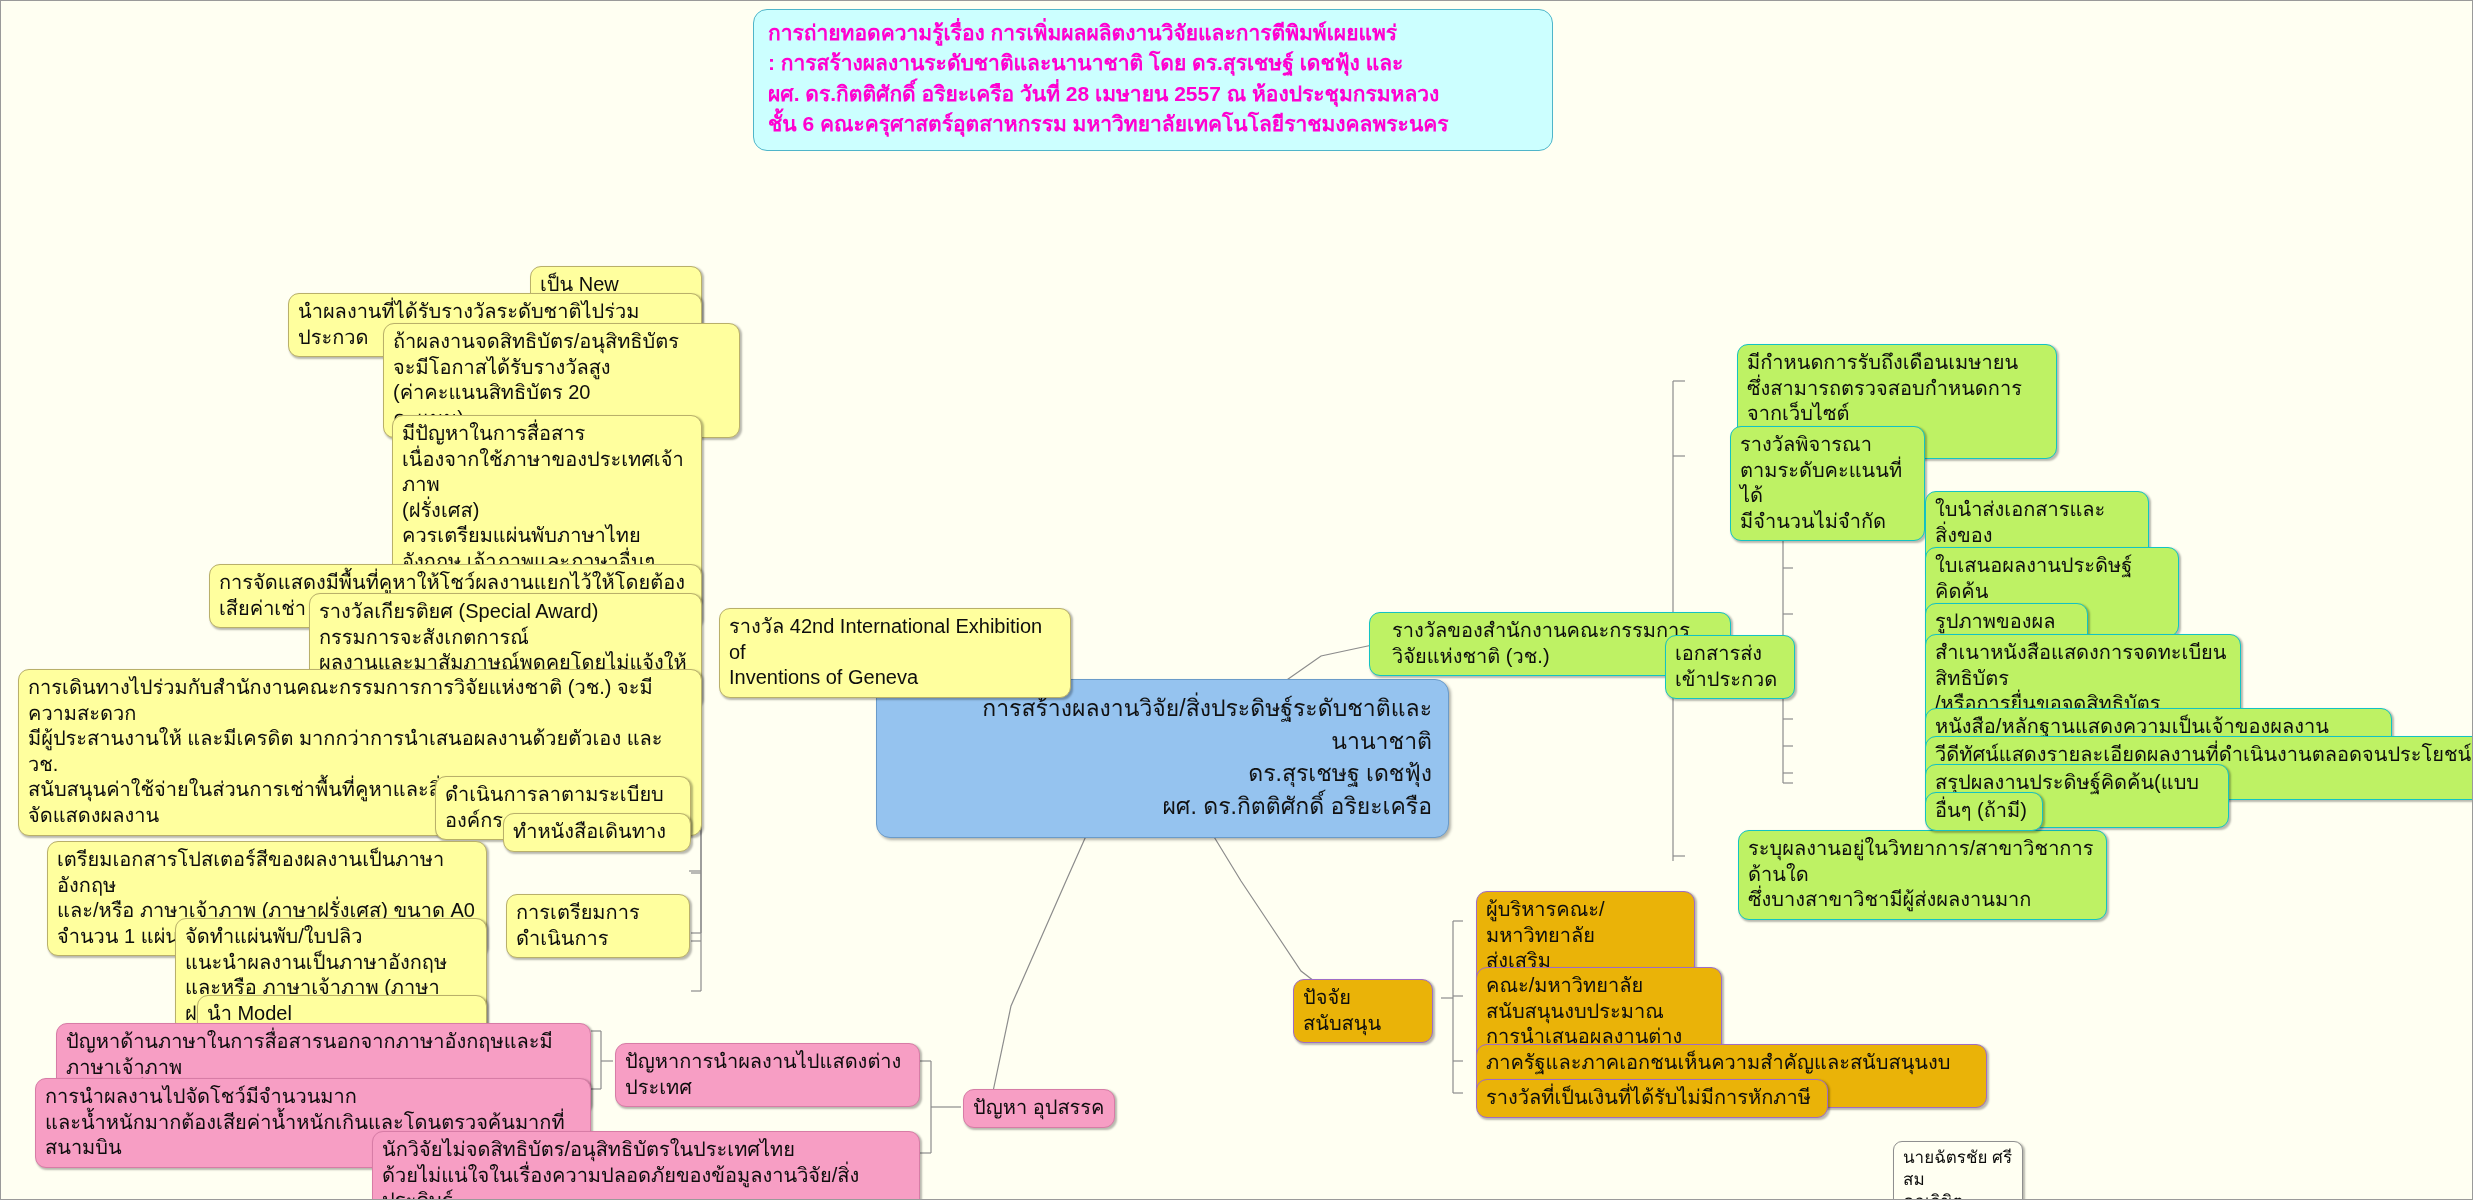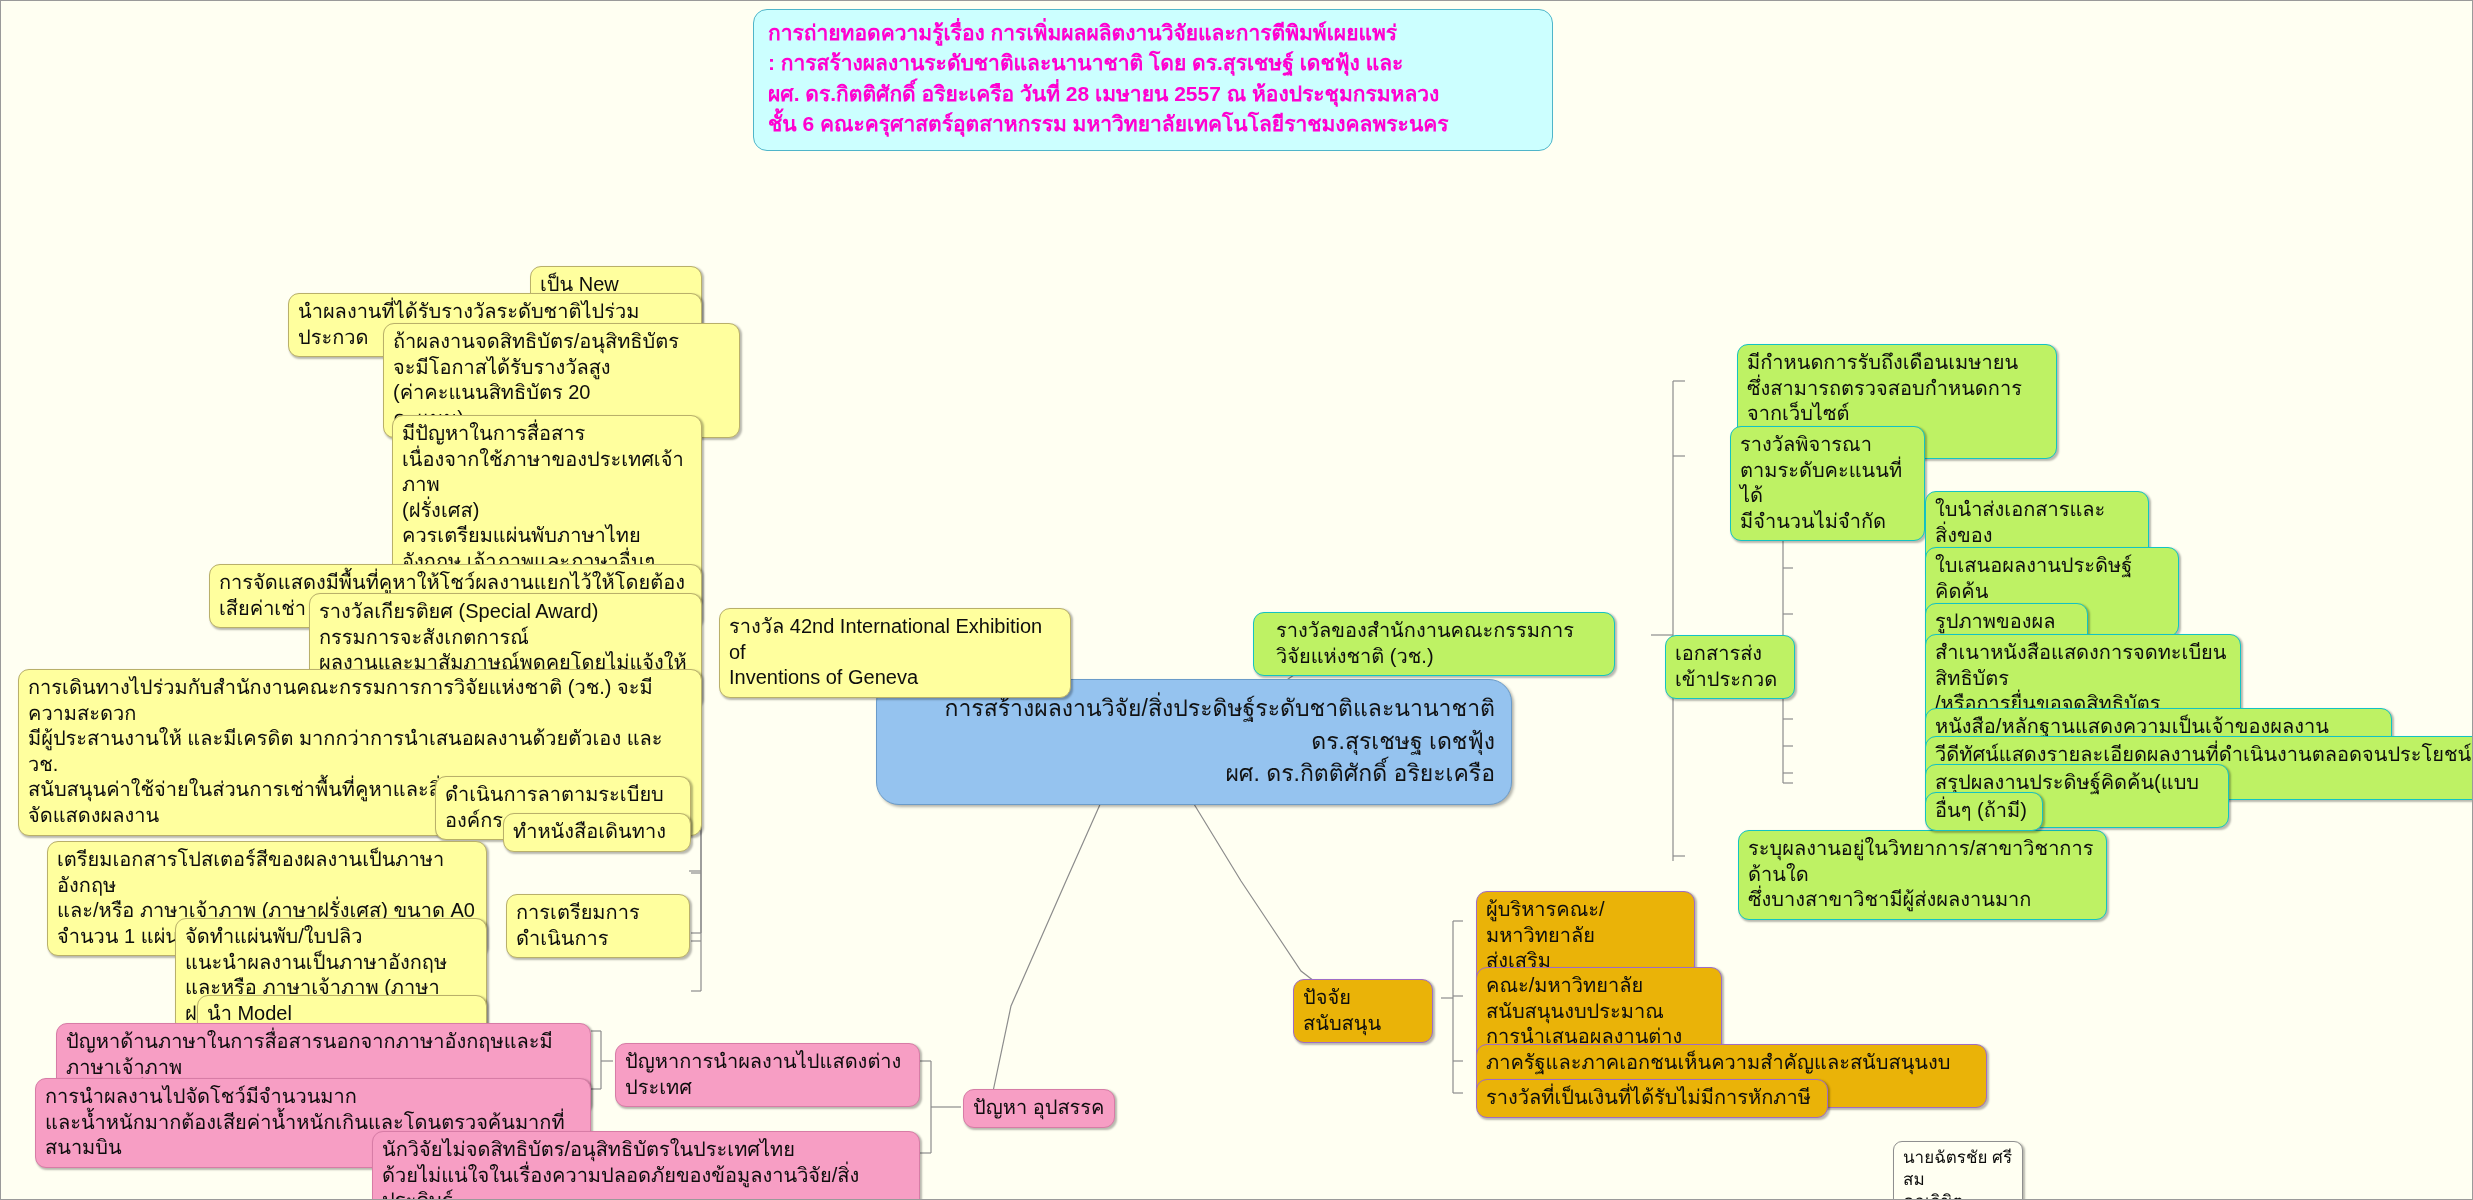--- a/index.html
+++ b/index.html
@@ -125,21 +125,21 @@
       <path d="M 1452 1060 L 1462 1060"></path>
       <path d="M 1452 1092 L 1462 1092"></path>
     </g>
   </svg>
 
   <div class="title-box" style="left:752px;top:8px;width:800px;">การถ่ายทอดความรู้เรื่อง การเพิ่มผลผลิตงานวิจัยและการตีพิมพ์เผยแพร่
 : การสร้างผลงานระดับชาติและนานาชาติ โดย ดร.สุรเชษฐ์ เดชฟุ้ง และ
 ผศ. ดร.กิตติศักดิ์ อริยะเครือ  วันที่ 28 เมษายน 2557 ณ ห้องประชุมกรมหลวง
 ชั้น 6 คณะครุศาสตร์อุตสาหกรรม มหาวิทยาลัยเทคโนโลยีราชมงคลพระนคร</div>
 
-  <div class="node center-node" style="left:875px;top:678px;width:636px;border-radius:23px;">การสร้างผลงานวิจัย/สิ่งประดิษฐ์ระดับชาติและนานาชาติ
+  <div class="node center-node" style="left:875px;top:678px;width:573px;">การสร้างผลงานวิจัย/สิ่งประดิษฐ์ระดับชาติและนานาชาติ
 ดร.สุรเชษฐ เดชฟุ้ง
 ผศ. ดร.กิตติศักดิ์ อริยะเครือ</div>
 
   <div class="node yellow" style="left:718px;top:607px;width:352px;">รางวัล 42nd International Exhibition of
 Inventions of Geneva</div>
 
   <div class="node yellow" style="left:529px;top:265px;width:172px;">เป็น New Invention</div>
 
   <div class="node yellow" style="left:287px;top:292px;width:414px;">นำผลงานที่ได้รับรางวัลระดับชาติไปร่วมประกวด</div>
 
@@ -188,21 +188,21 @@
 
   <div class="node pink" style="left:55px;top:1022px;width:535px;">ปัญหาด้านภาษาในการสื่อสารนอกจากภาษาอังกฤษและมีภาษาเจ้าภาพ
 ซึ่งบางครั้งต้องมีล่ามแปลให้</div>
 
   <div class="node pink" style="left:34px;top:1077px;width:556px;">การนำผลงานไปจัดโชว์มีจำนวนมาก
 และน้ำหนักมากต้องเสียค่าน้ำหนักเกินและโดนตรวจค้นมากที่สนามบิน</div>
 
   <div class="node pink" style="left:371px;top:1130px;width:548px;">นักวิจัยไม่จดสิทธิบัตร/อนุสิทธิบัตรในประเทศไทย
 ด้วยไม่แน่ใจในเรื่องความปลอดภัยของข้อมูลงานวิจัย/สิ่งประดิษฐ์</div>
 
-  <div class="node cyan" style="left:1228px;top:611px;width:362px;padding-left:22px;">รางวัลของสำนักงานคณะกรรมการวิจัยแห่งชาติ (วช.)</div>
+  <div class="node cyan" style="left:1344px;top:611px;width:362px;padding-left:22px;">รางวัลของสำนักงานคณะกรรมการวิจัยแห่งชาติ (วช.)</div>
 
   <div class="node cyan" style="left:1712px;top:343px;width:320px;">มีกำหนดการรับถึงเดือนเมษายน
 ซึ่งสามารถตรวจสอบกำหนดการจากเว็บไซต์
 วช.</div>
 
   <div class="node cyan" style="left:1713px;top:829px;width:369px;">ระบุผลงานอยู่ในวิทยาการ/สาขาวิชาการด้านใด
 ซึ่งบางสาขาวิชามีผู้ส่งผลงานมาก</div>
 
   <div class="node cyan" style="left:1705px;top:425px;width:195px;">รางวัลพิจารณา
 ตามระดับคะแนนที่ได้

